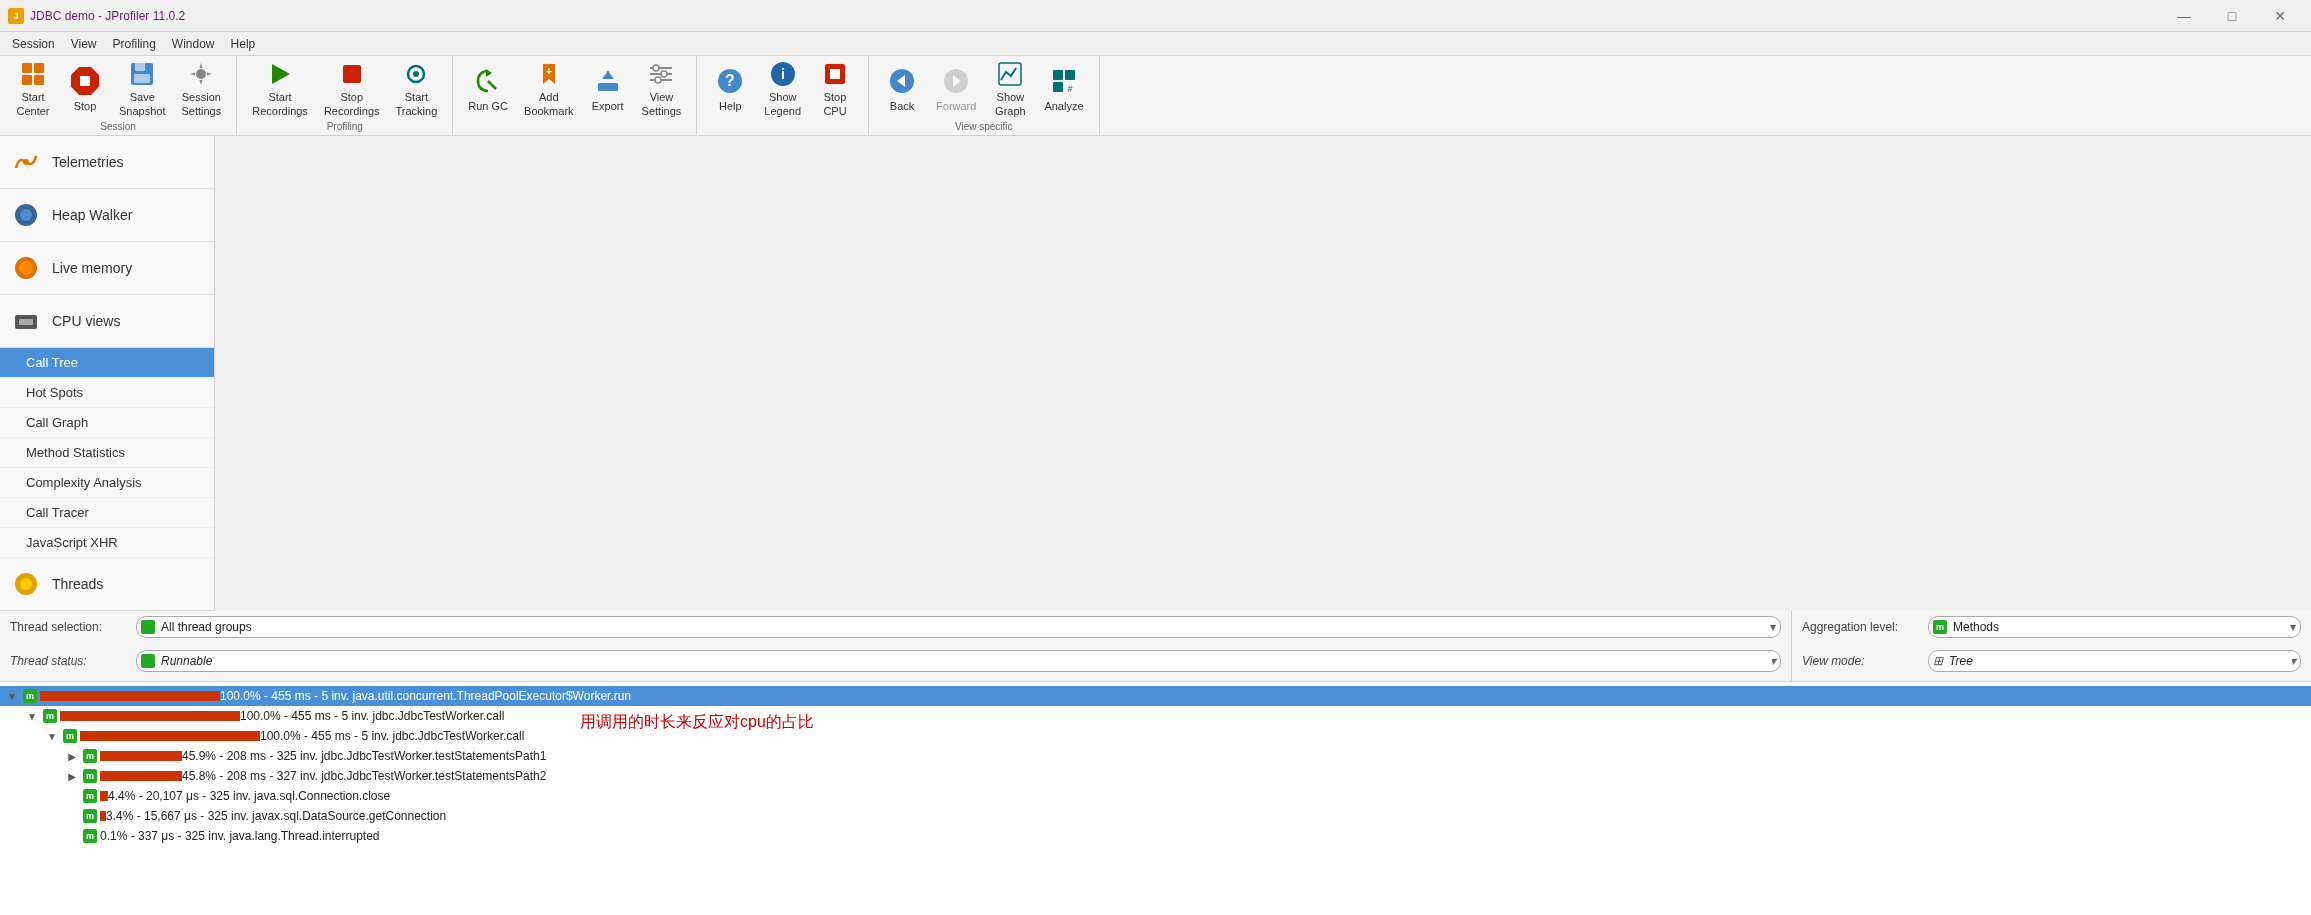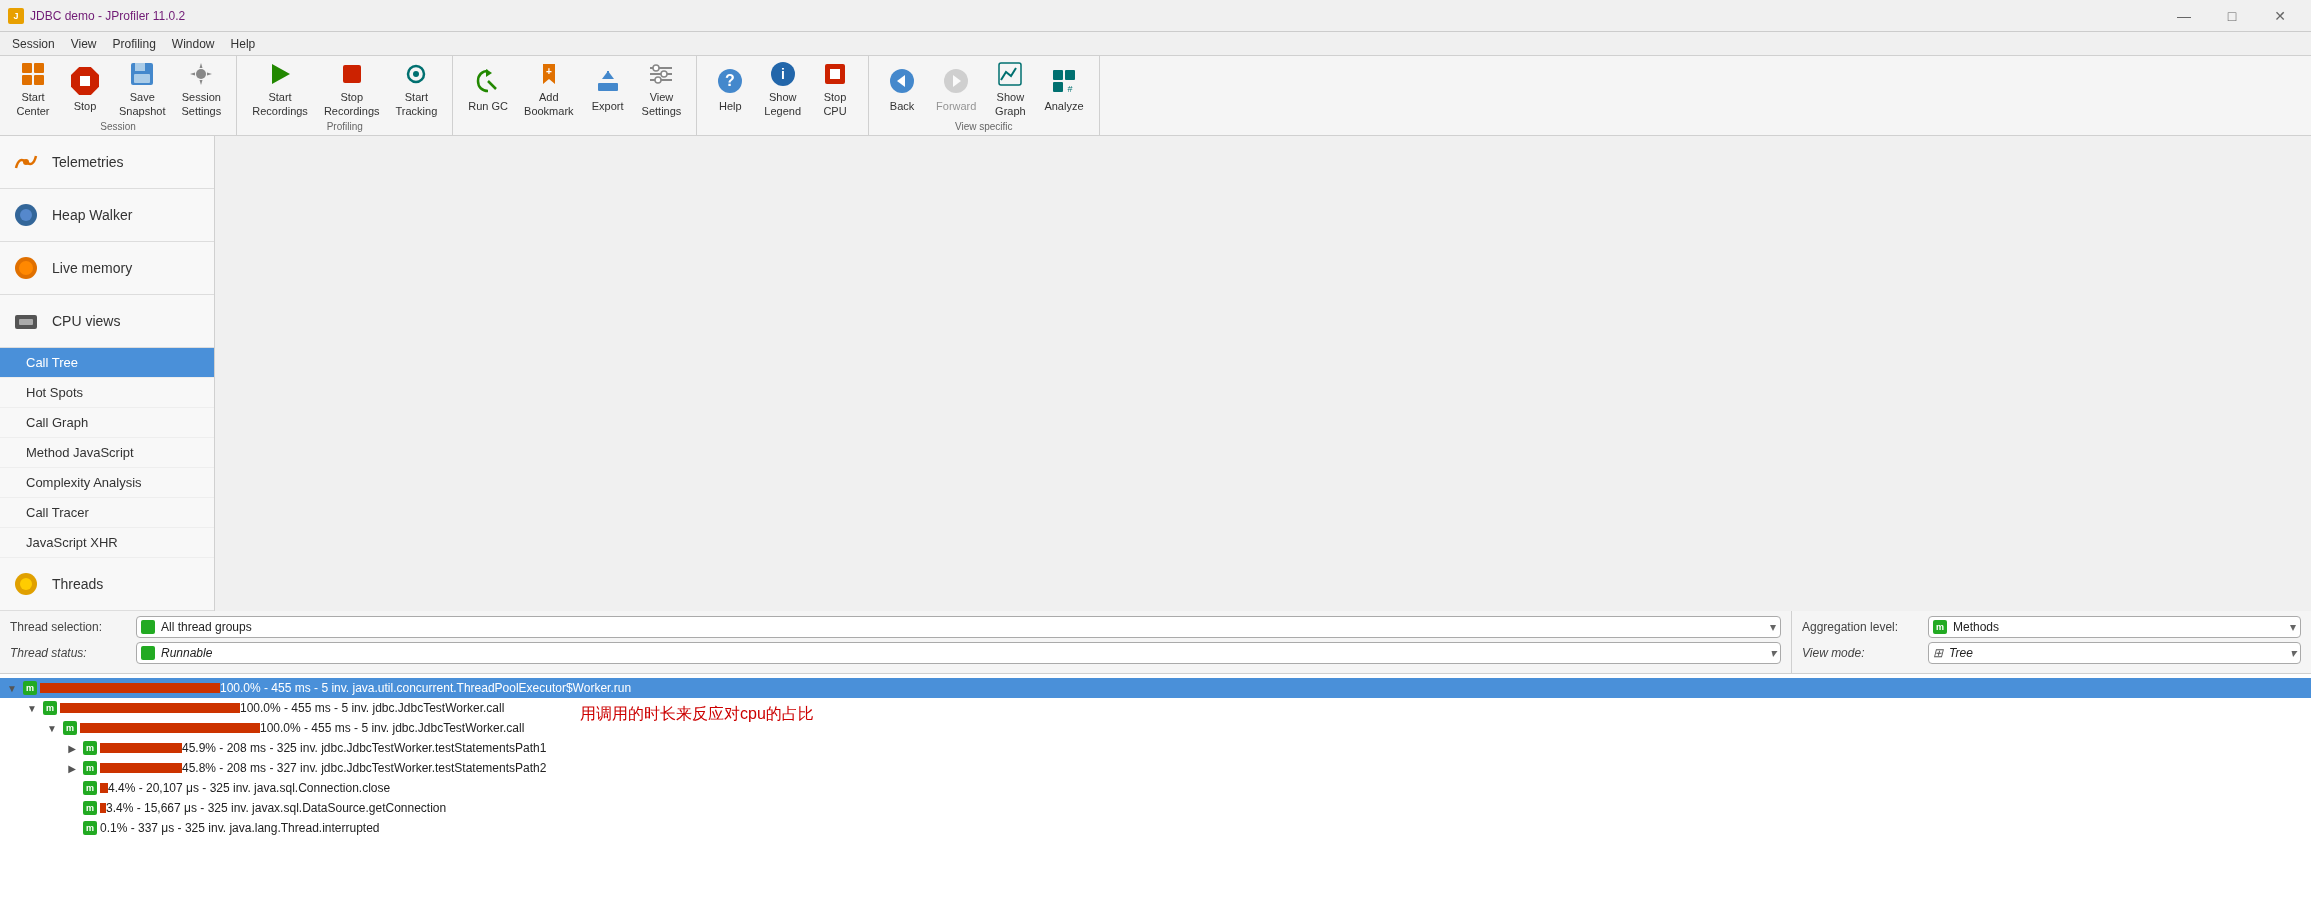--- a/index.html
+++ b/index.html
@@ -139,35 +139,35 @@
       display: flex;
       flex-direction: column;
       overflow: hidden;
     }
     .thread-label { font-size: 12px; color: #444; width: 120px; flex-shrink: 0; }
     .thread-dropdown {
       flex: 1;
       height: 22px;
       border: 1px solid #aaa;
       background: white;
-      border-radius: 4px;
+      border-radius: 10px;
       padding: 1px 4px;
       font-size: 12px;
       display: flex;
       align-items: center;
       cursor: pointer;
       position: relative;
     }
     .thread-dropdown .dropdown-arrow { margin-left: auto; color: #666; }
     .control-row {
       display: flex;
       align-items: center;
       height: 24px;
       gap: 6px;
-      margin-bottom: 2px;
+      margin-bottom: 10px;
     }
     .control-row:last-child { margin-bottom: 4px; font-style: italic; }
 
     
     .tree-view {
       flex: 1;
       background: white;
       overflow: auto;
       padding: 4px 0;
     }
@@ -479,21 +479,21 @@
     <div class="sidebar-section-item active">
       <span>Call Tree</span>
     </div>
     <div class="sidebar-section-item">
       <span>Hot Spots</span>
     </div>
     <div class="sidebar-section-item">
       <span>Call Graph</span>
     </div>
     <div class="sidebar-section-item">
-      <span>Method JavaScript</span>
+      <span>Method Statistics</span>
     </div>
     <div class="sidebar-section-item">
       <span>Complexity Analysis</span>
     </div>
     <div class="sidebar-section-item">
       <span>Call Tracer</span>
     </div>
     <div class="sidebar-section-item">
       <span>JavaScript XHR</span>
     </div>

